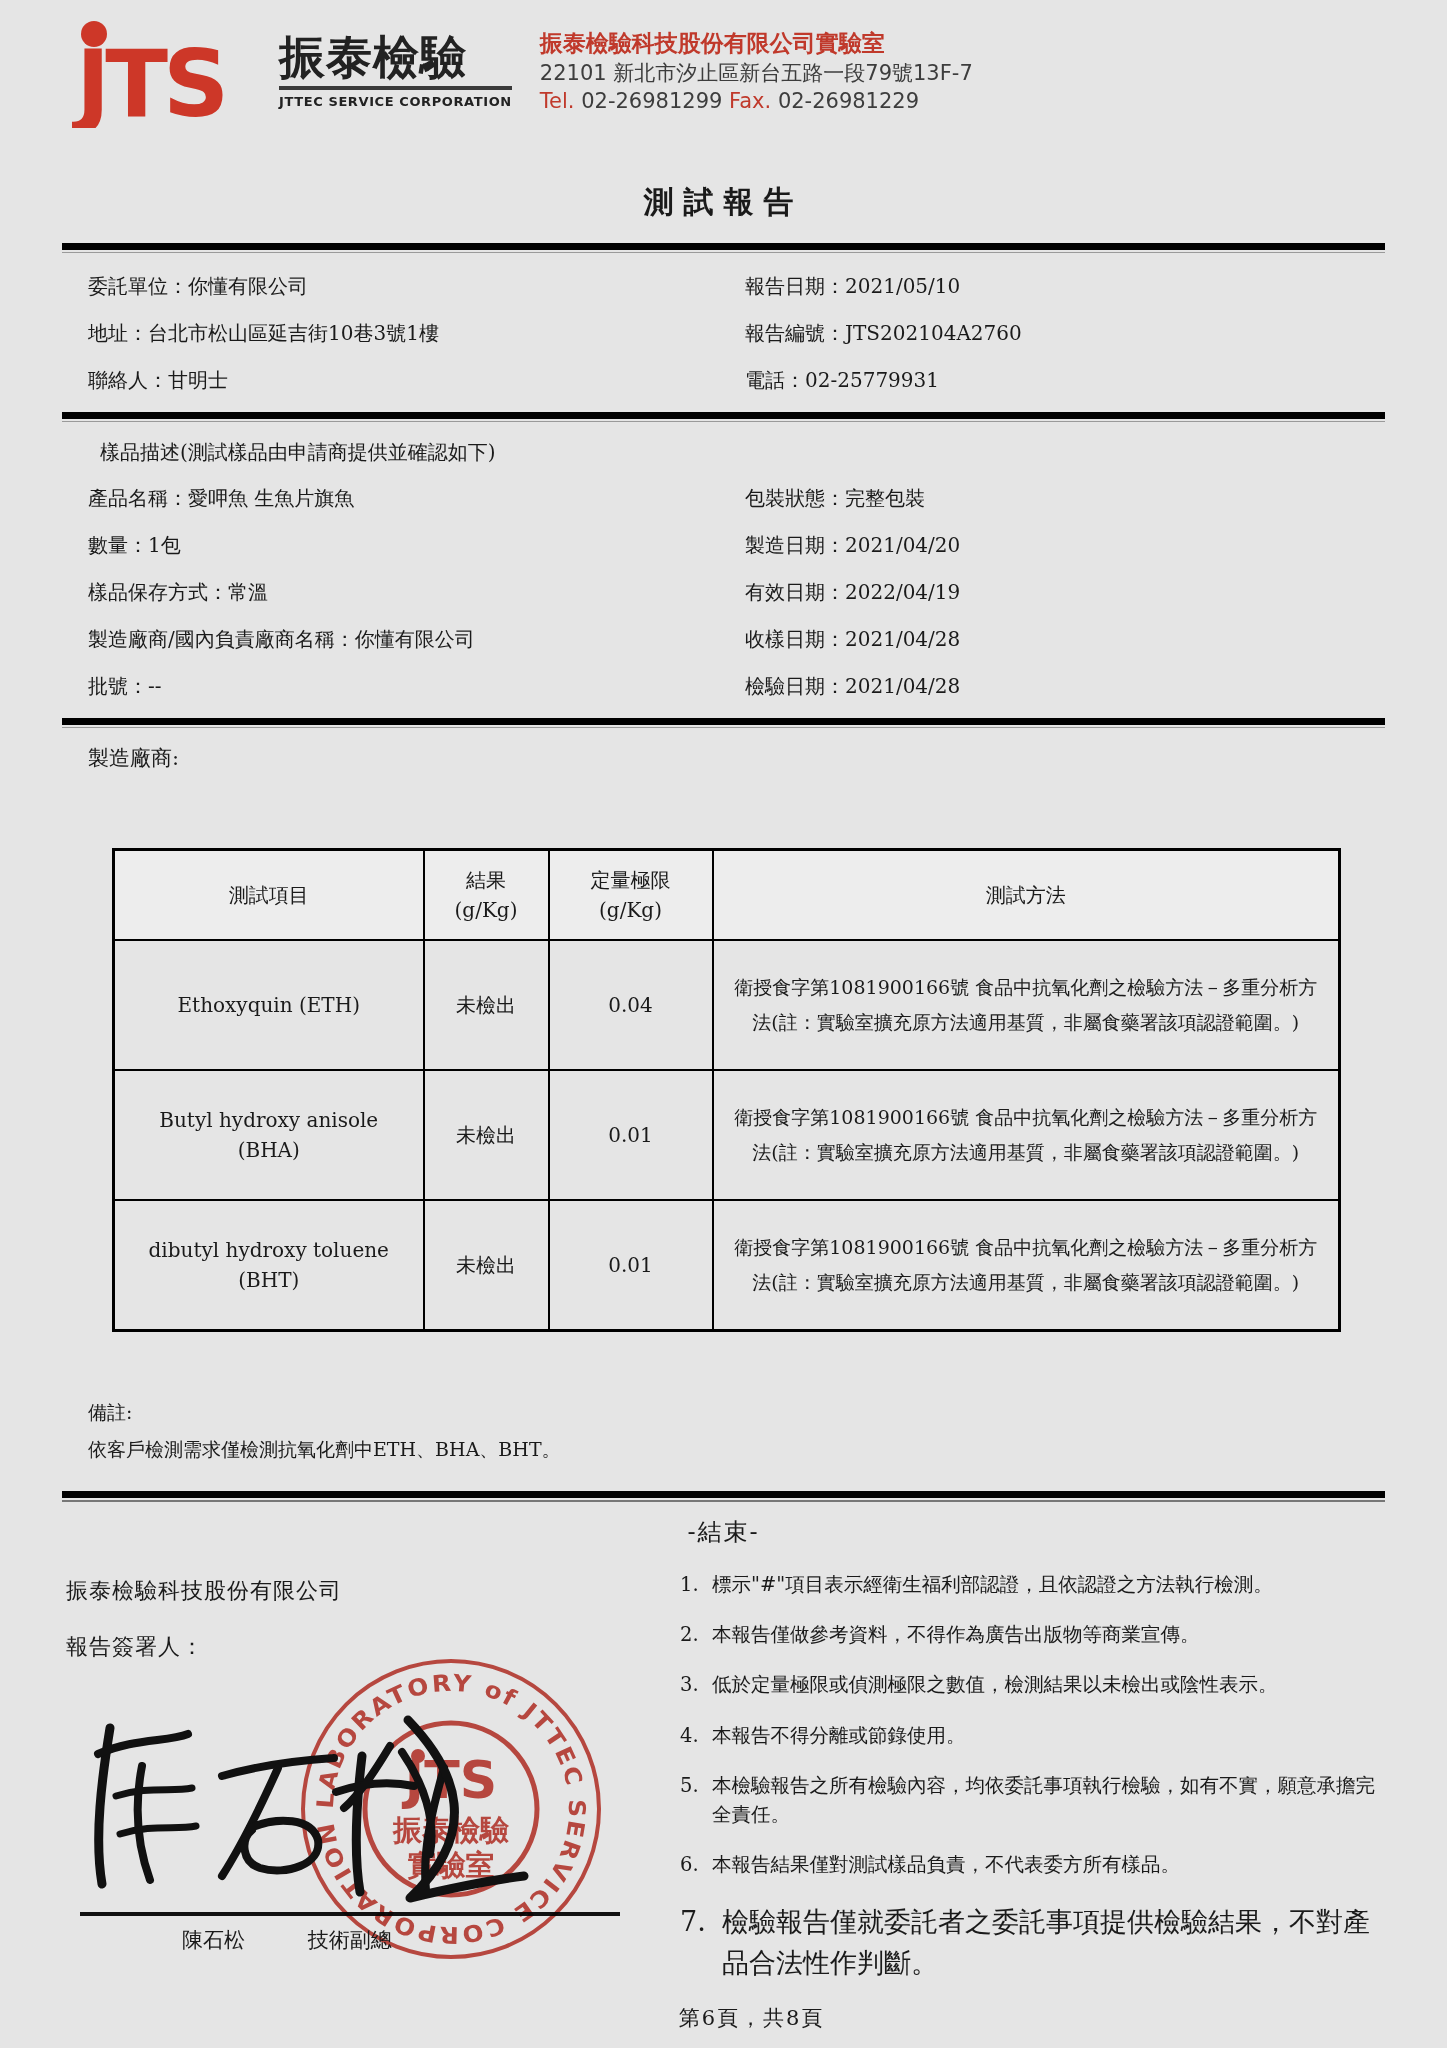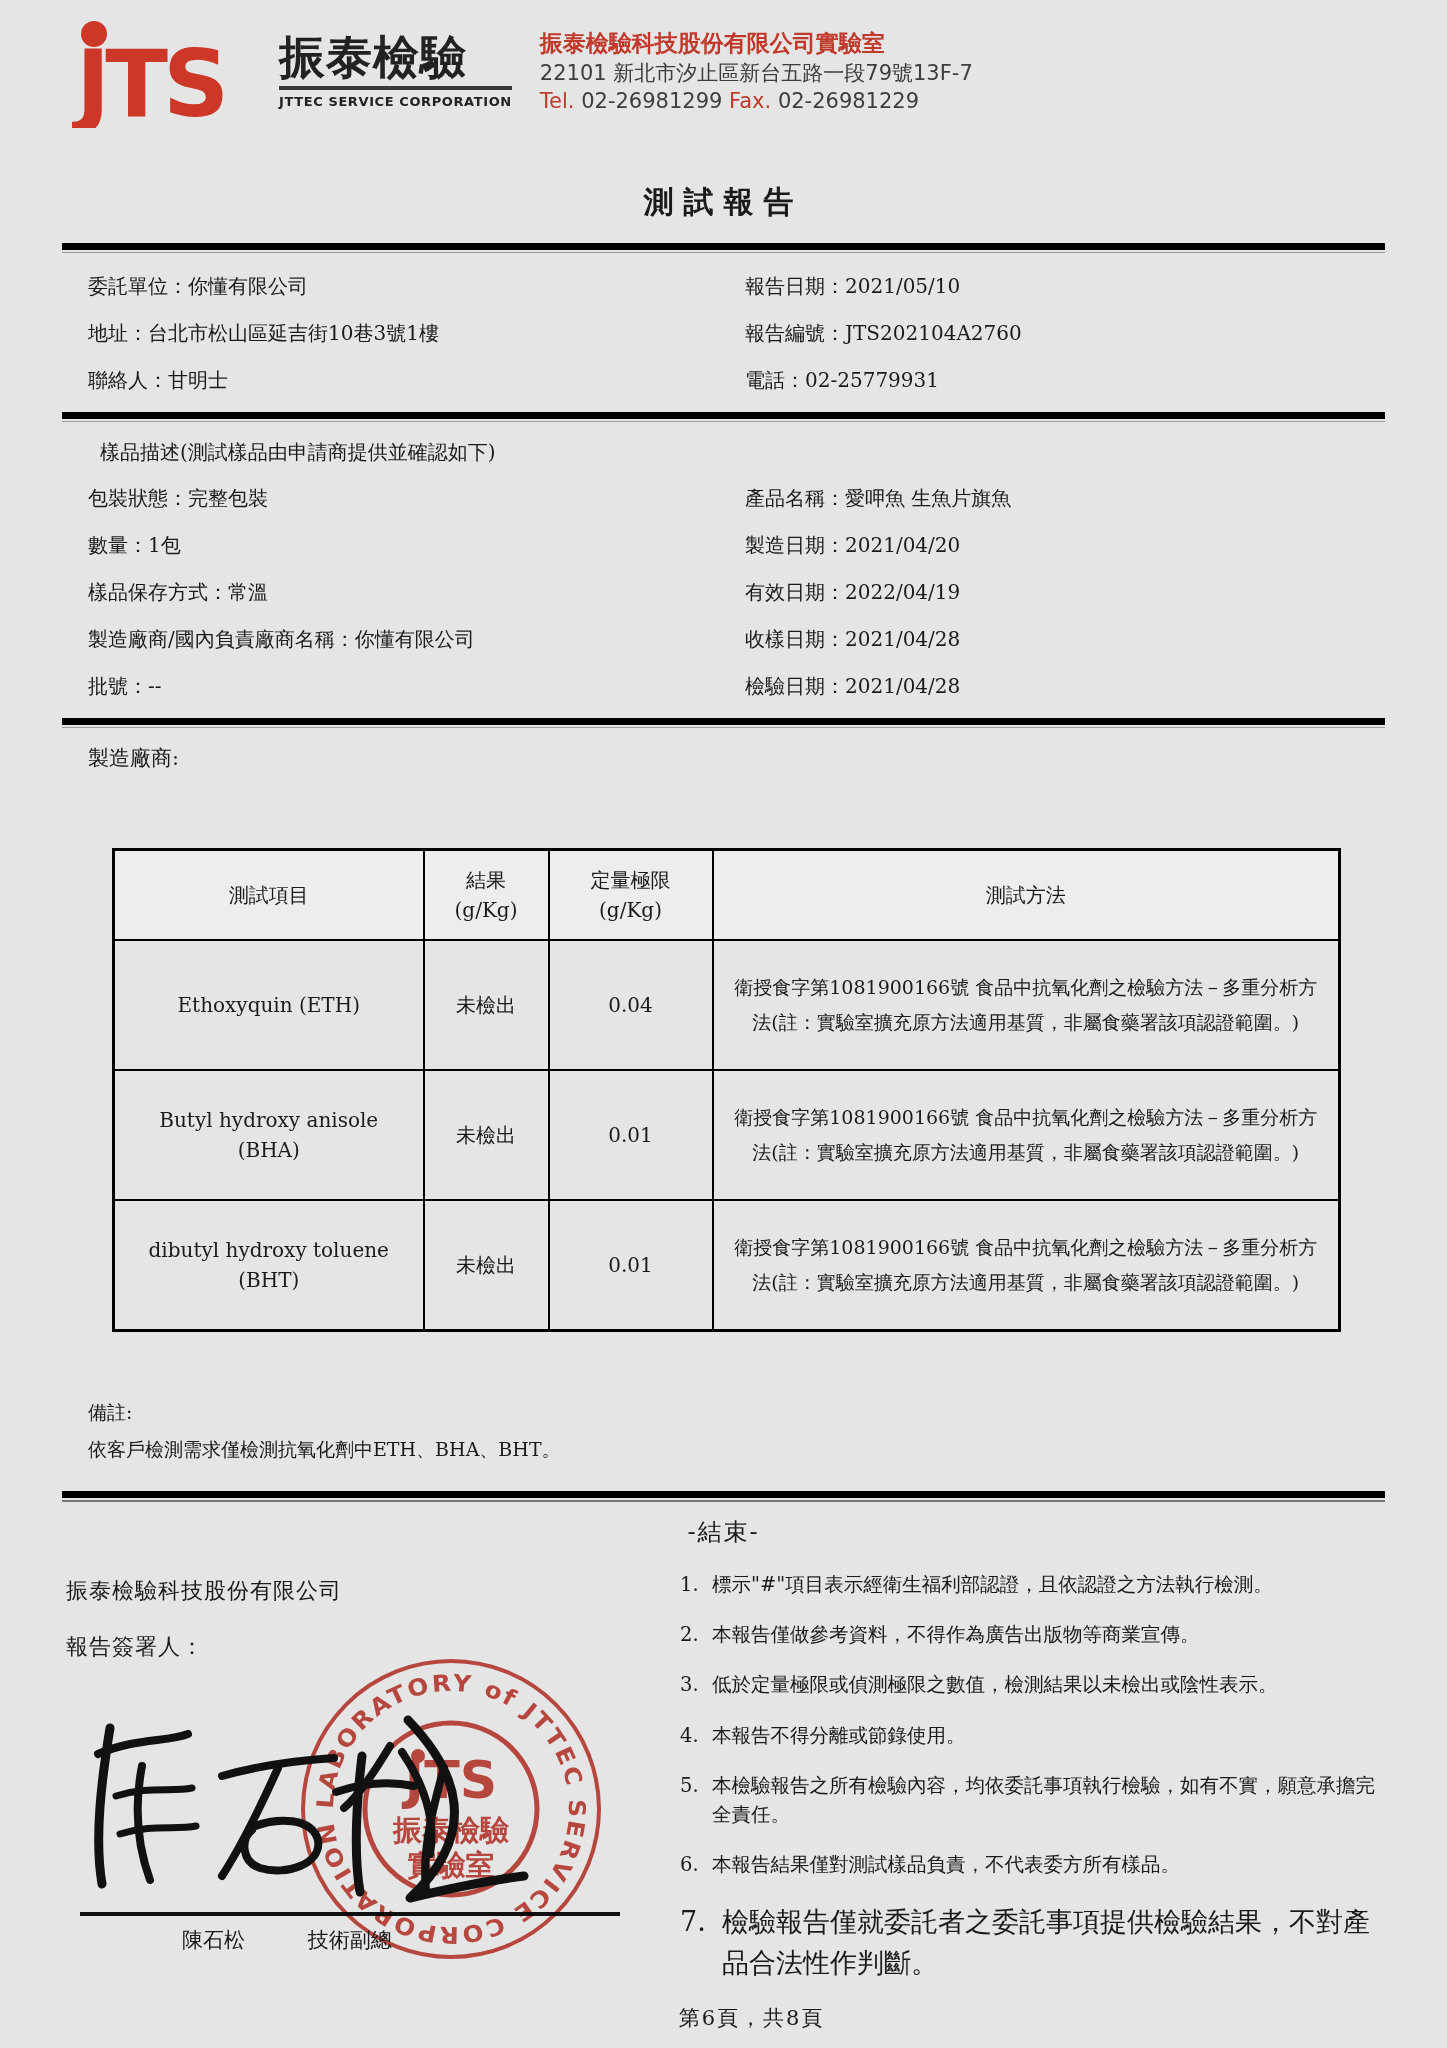--- a/index.html
+++ b/index.html
@@ -106,24 +106,24 @@
     </div>
     <div class="info-line">
       <span>電話：</span><span>02-25779931</span>
     </div>
   </div>
   <div class="rule"></div>
 
   <div class="full-line" style="margin-top:8px;">樣品描述(測試樣品由申請商提供並確認如下)</div>
   <div class="sample-grid">
     <div class="info-line">
+      <span>產品名稱：</span><span>愛呷魚 生魚片旗魚</span>
+    </div>
+    <div class="info-line">
       <span>包裝狀態：</span><span>完整包裝</span>
-    </div>
-    <div class="info-line">
-      <span>產品名稱：</span><span>愛呷魚 生魚片旗魚</span>
     </div>
     <div class="info-line">
       <span>數量：</span><span>1包</span>
     </div>
     <div class="info-line">
       <span>製造日期：</span><span>2021/04/20</span>
     </div>
     <div class="info-line">
       <span>樣品保存方式：</span><span>常溫</span>
     </div>

